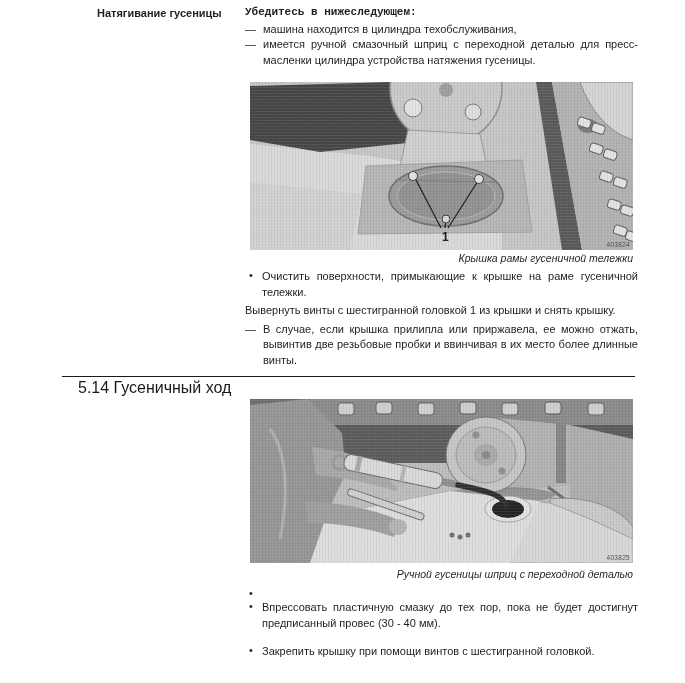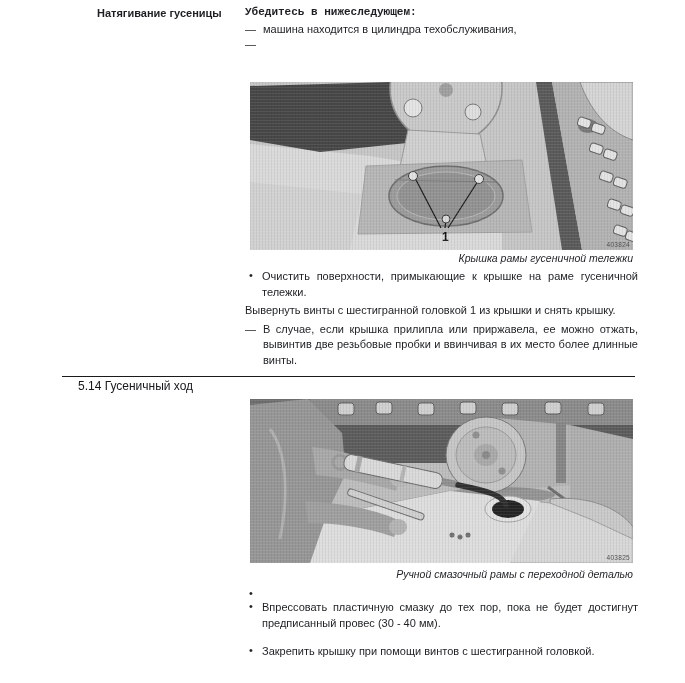--- a/index.html
+++ b/index.html
@@ -41,38 +41,39 @@
   .caption1{left:250px;top:252px;width:383px;}
   .caption2{left:250px;top:568px;width:383px;}
   .body-col{left:245px;width:393px;font-size:11px;line-height:15.5px;}
   .body1{top:269px;}
   .body2{top:587px;}
   .bullet-item{position:relative;padding-left:17px;text-align:justify;margin:0 0 3px 0;}
   .bullet-item .marker{position:absolute;left:4px;top:-1px;}
   .body2 .bullet-item{margin-bottom:13px;}
   .plain-para{margin:0 0 3px 0;text-align:justify;}
   .divider{left:62px;top:376px;width:573px;height:0;border-top:1px solid #1a1a1a;}
-  .footer-label{left:63px;top:379px;font-size:12px;color:#16181a;padding-left:15px;}
+  .footer-label{left:63px;top:379px;font-size:16px;color:#16181a;padding-left:15px;}
   svg text{font-family:"Liberation Sans", sans-serif;}
 </style>
 </head>
 <body>
 
 <div class="page">
 
   <div class="abs topic-heading">Натягивание гусеницы</div>
 
   <div class="abs intro">
     <p class="lead">Убедитесь в нижеследующем:</p>
     <div class="dash-item">
       <span class="marker">—</span>
       <span>машина находится в цилиндра техобслуживания,</span>
     </div>
     <div class="dash-item">
       <span class="marker">—</span>
+      <span>имеется ручной смазочный шприц с переходной деталью для пресс-масленки цилиндра устройства натяжения гусеницы.</span>
     </div>
   </div>
 
   <div class="abs figure figure1">
     <svg viewBox="0 0 383 168">
       <rect width="383" height="168" fill="#c6c6c6"></rect>
 
       <path d="M0,62 L120,74 L252,96 L252,168 L0,168 Z" fill="#d9d9d9"></path>
       <path d="M0,100 L112,112 L100,168 L0,168 Z" fill="#d1d1d1"></path>
 
@@ -209,21 +210,21 @@
 
       <g fill="#6f6f6f">
         <circle cx="202" cy="136" r="2.5"></circle>
           <circle cx="210" cy="138" r="2.5"></circle>
           <circle cx="218" cy="136" r="2.5"></circle>
       </g>
     </svg>
     <span class="fig-number">403825</span>
   </div>
 
-  <div class="abs caption caption2">Ручной смазочный рамы с переходной деталью</div>
+  <div class="abs caption caption2">Ручной гусеницы шприц с переходной деталью</div>
 
   <div class="abs body-col body2">
     <div class="bullet-item">
       <span class="marker">•</span>
     </div>
     <div class="bullet-item">
       <span class="marker">•</span>
       <span>Впрессовать пластичную смазку до тех пор, пока не будет достигнут предписанный провес (30 - 40 мм).</span>
     </div>
     <div class="bullet-item">

